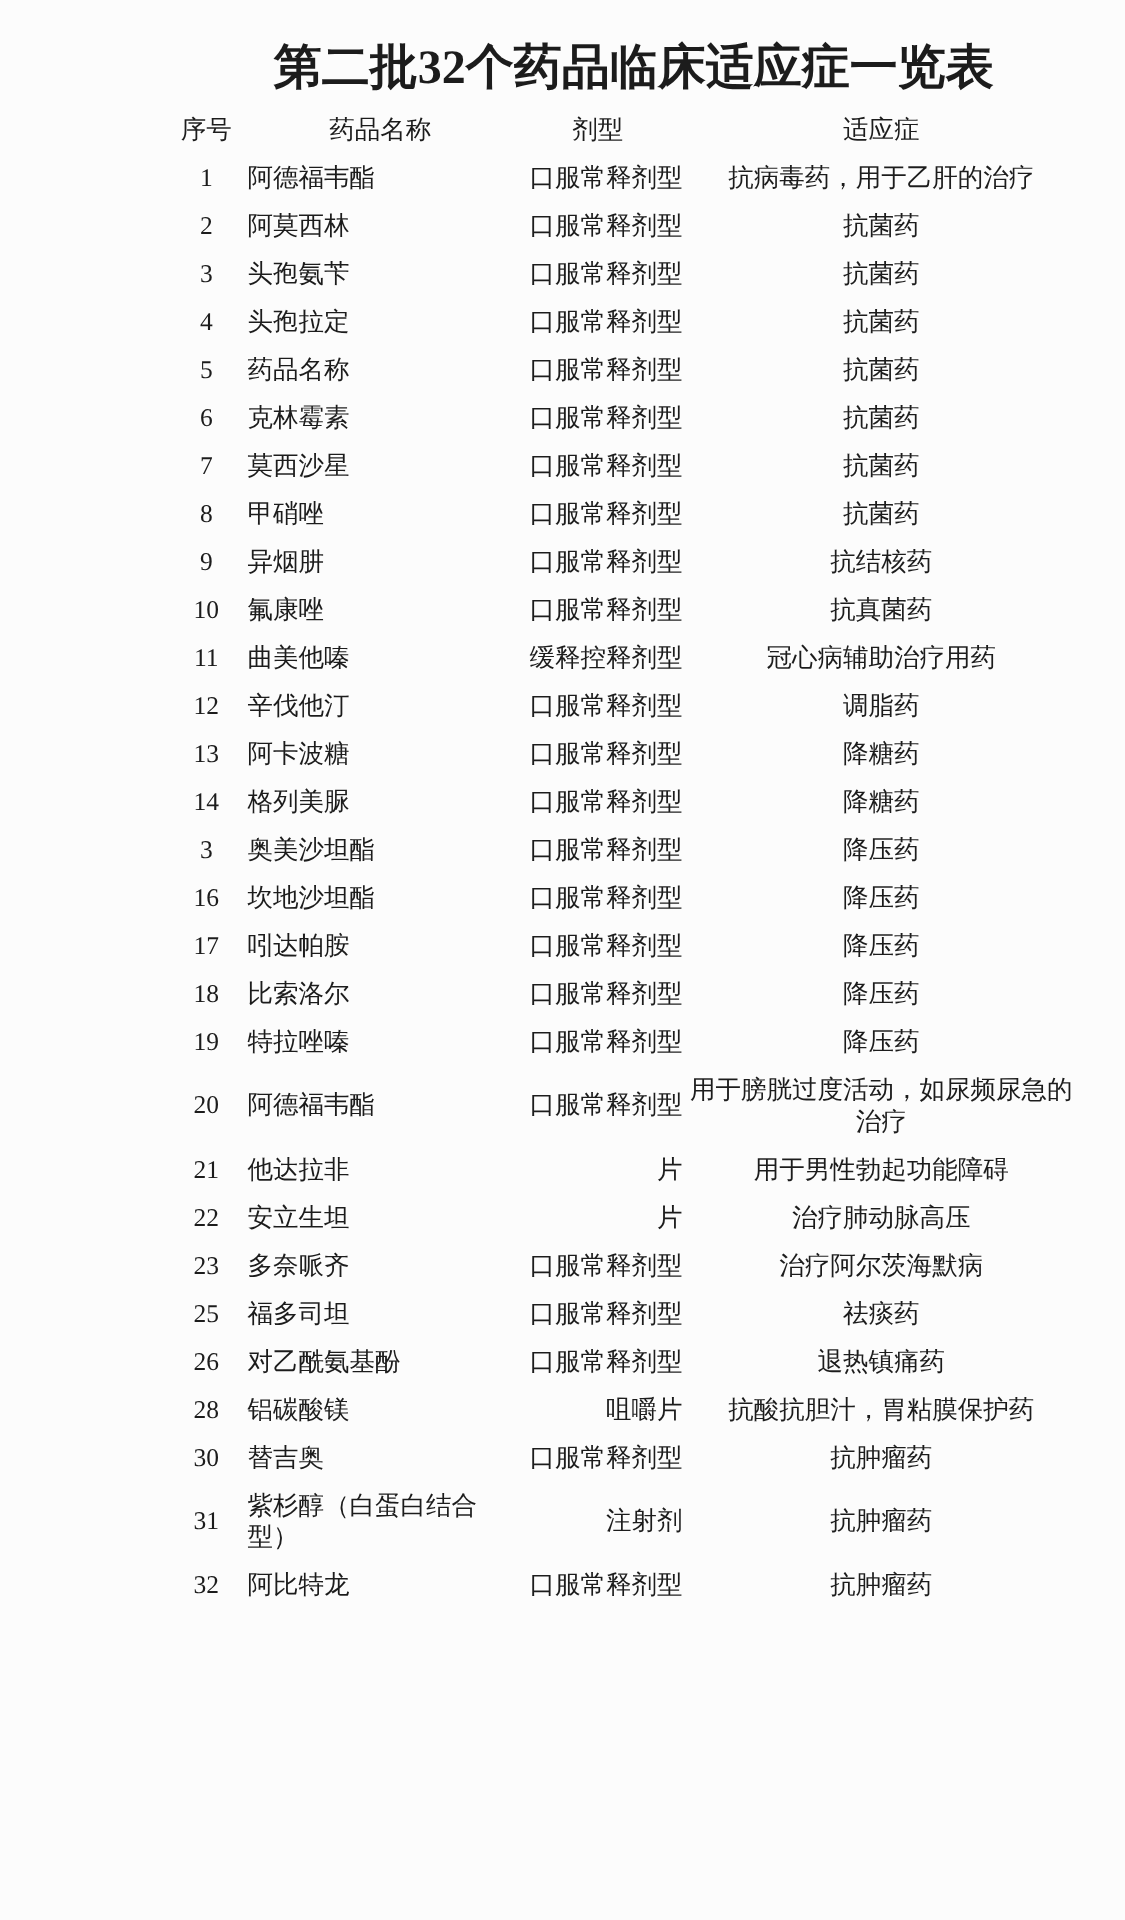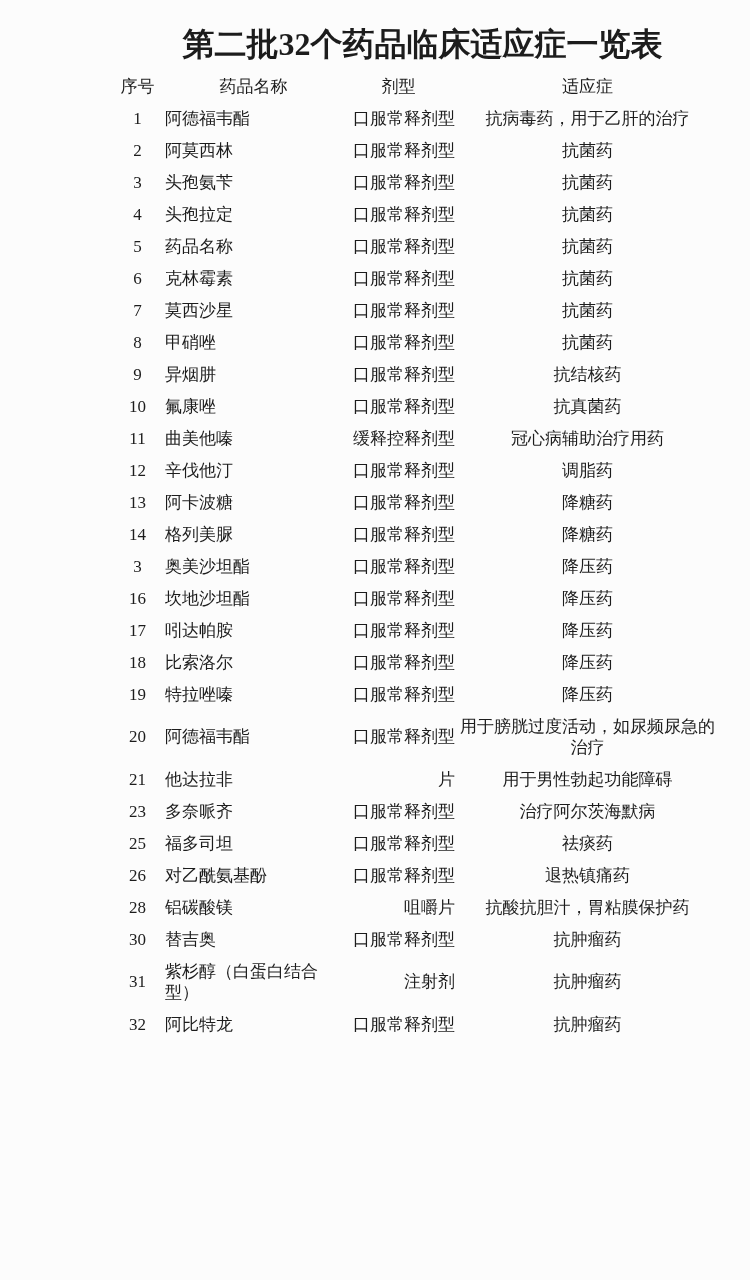--- a/index.html
+++ b/index.html
@@ -213,20 +213,26 @@
     <td class="c-ind">用于膀胱过度活动，如尿频尿急的治疗</td>
   </tr>
 
   <tr>
     <td class="c-idx">21</td>
     <td class="c-name">他达拉非</td>
     <td class="c-form">片</td>
     <td class="c-ind">用于男性勃起功能障碍</td>
   </tr>
 
+  <tr>
+    <td class="c-idx">22</td>
+    <td class="c-name">安立生坦</td>
+    <td class="c-form">片</td>
+    <td class="c-ind">治疗肺动脉高压</td>
+  </tr>
 
   <tr>
     <td class="c-idx">23</td>
     <td class="c-name">多奈哌齐</td>
     <td class="c-form">口服常释剂型</td>
     <td class="c-ind">治疗阿尔茨海默病</td>
   </tr>
 
 
   <tr>

